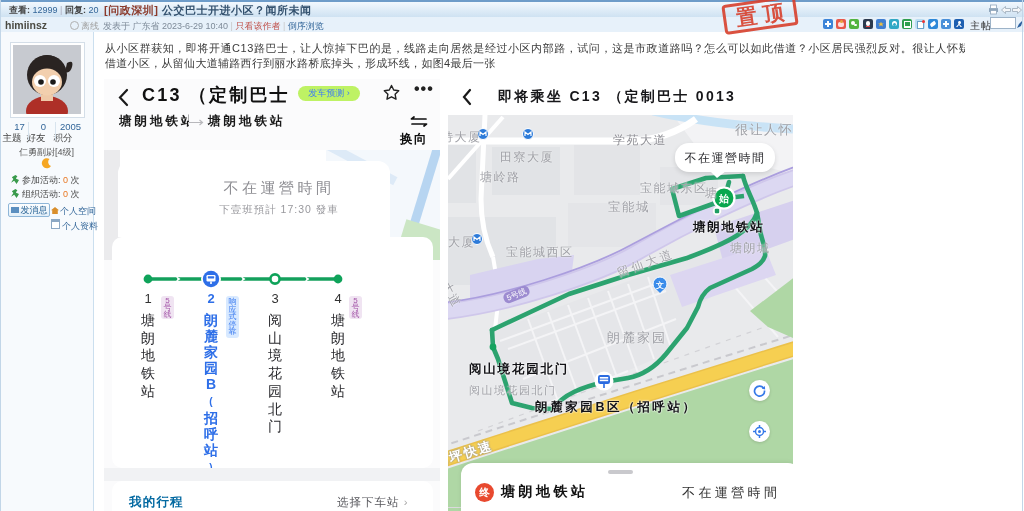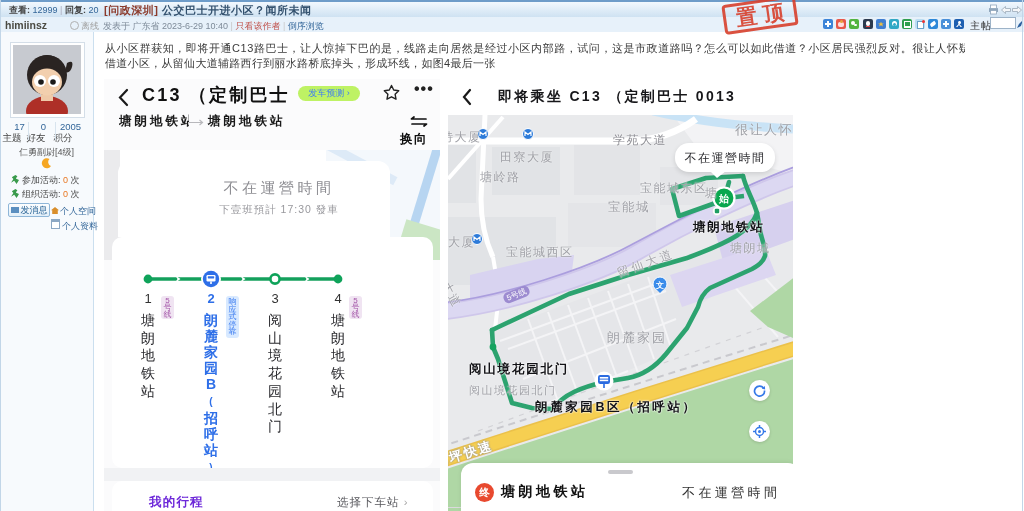--- a/index.html
+++ b/index.html
@@ -244,21 +244,21 @@
   <div class="abs" style="left:100px;top:233px;width:14px;text-align:center;font-size:14px;color:#2E6FE8;font-weight:bold;line-height:16px;">朗<br>麓<br>家<br>园<br>B<br><span style="font-size:10px;">(</span><br>招<br>呼<br>站<br><span style="font-size:10px;">)</span></div>
 
   <div class="abs" style="left:164px;top:233px;width:14px;text-align:center;font-size:14px;color:#2A2A2E;line-height:17.7px;">阅<br>山<br>境<br>花<br>园<br>北<br>门</div>
 
   <div class="abs" style="left:227px;top:233px;width:14px;text-align:center;font-size:14px;color:#2A2A2E;line-height:17.7px;">塘<br>朗<br>地<br>铁<br>站</div>
 
   <div class="abs" style="left:0;top:389px;width:336px;height:13px;background:#F1F2F4;"></div>
 
   <div class="abs" style="left:8px;top:402px;width:321px;height:30px;background:#fff;border-radius:10px 10px 0 0;"></div>
 
-  <div class="abs" style="left:25px;top:415px;font-size:12.5px;font-weight:bold;color:#6d28d9;letter-spacing:1.2px;margin-left:20px;">我的行程</div>
+  <div class="abs" style="left:25px;top:415px;font-size:12.5px;font-weight:bold;color:#0369a1;letter-spacing:1.2px;">我的行程</div>
 
   <div class="abs" style="left:233px;top:416px;font-size:11.5px;color:#55555A;letter-spacing:1px;">选择下车站 <span style="color:#AAA;">›</span></div>
 </div>
 
 <div id="appR" class="abs" style="left:448px;top:79px;width:345px;height:432px;background:#fff;overflow:hidden;">
 
   <svg class="abs" style="left:0;top:0;" width="345" height="432" viewBox="0 0 345 432">
 
     <rect x="0" y="36" width="345" height="396" fill="#E9EAEC"></rect>
 

